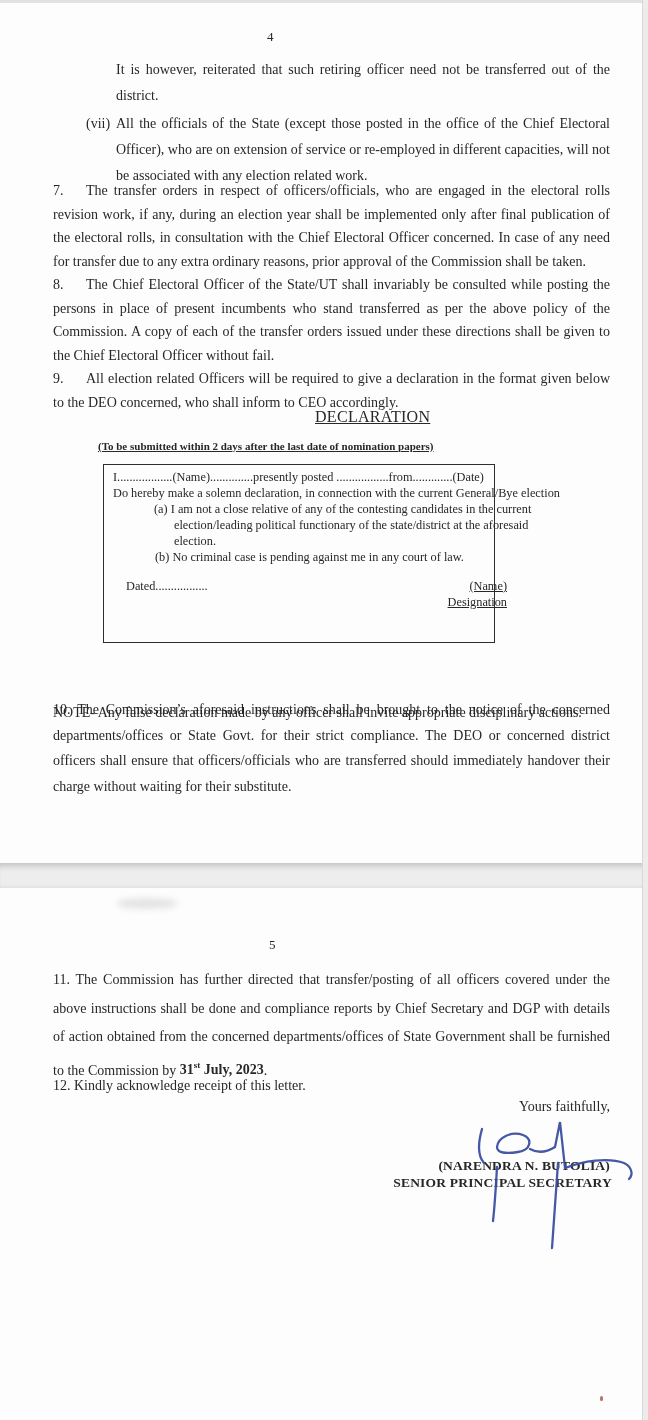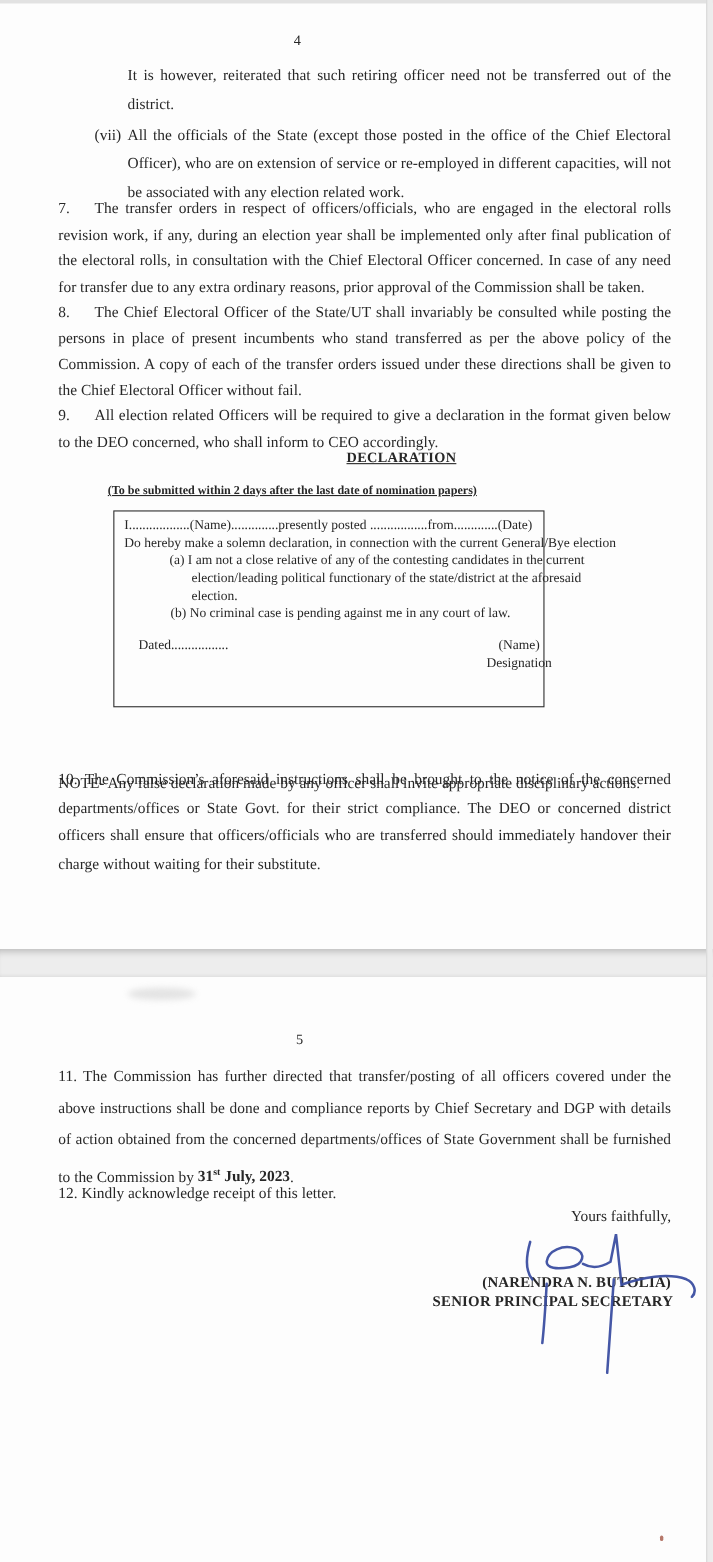--- a/index.html
+++ b/index.html
@@ -28,34 +28,34 @@
   #hang-vii { left:86px; width:524px; }
   #hang-vii .htext { margin-left:30px; }
   #hang-vii .hlabel { position:absolute; left:0; top:0; }
   #hang-cont { left:116px; width:494px; }
 
   .numpara { position:absolute; left:53px; width:557px; text-align:justify;
              font-size:14px; line-height:23.5px; text-indent:33px; }
   .numpara .pnum { position:absolute; left:0; top:0; text-indent:0; }
   #para7 { top:176px; } #para8 { top:270px; } #para9 { top:364px; }
 
-  #decl-title { left:315px; top:405px; font-weight:bold; font-size:13px;
+  #decl-title { left:315px; top:405px; font-weight:normal; font-size:16px;
                 text-decoration:underline; letter-spacing:.3px; white-space:nowrap; }
   #decl-sub { left:98px; top:437px; font-weight:bold; font-size:11px;
               text-decoration:underline; white-space:nowrap; }
 
   #decl-box { left:103px; top:461px; width:392px; height:179px;
               border:1.6px solid #2e2e2e; padding:4px 6px 0 9px;
               font-size:12.3px; line-height:16px; }
   .bx { white-space:nowrap; }
   .bx-a1 { margin-left:41px; } .bx-a2, .bx-a3 { margin-left:61px; }
   .bx-b { margin-left:42px; } .bx-note { margin-left:17px; }
   .bx-datedrow { position:relative; margin-top:13px; white-space:nowrap; }
   .bx-dated { margin-left:13px; }
-  .bx-right { position:absolute; left:304px; top:0; width:110px; text-align:center; }
+  .bx-right { position:absolute; left:284px; top:0; width:110px; text-align:right;text-decoration:underline; }
 
   #note-line { left:53px; top:663px; font-size:14px; white-space:nowrap;margin-top:39px; }
   #para10 { left:53px; top:694px; width:557px; text-align:justify;
             font-size:14px; line-height:25.5px; }
 
   #smudge { left:116px; top:10px; width:62px; height:11px; border-radius:50%;
             background:#bdbdbd; filter:blur(3px); opacity:.4; }
   #para11 { left:53px; top:78px; width:557px; text-align:justify;
             font-size:14px; line-height:28.5px; }
   #para11 b sup { font-size:9px; }

